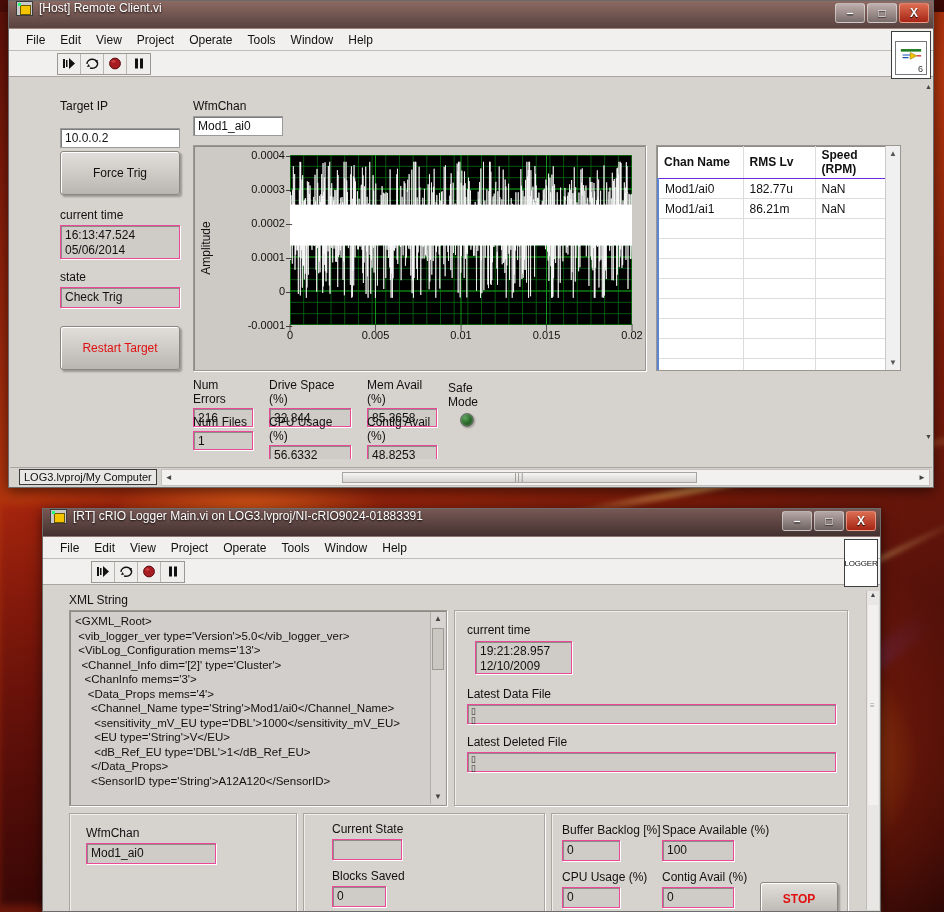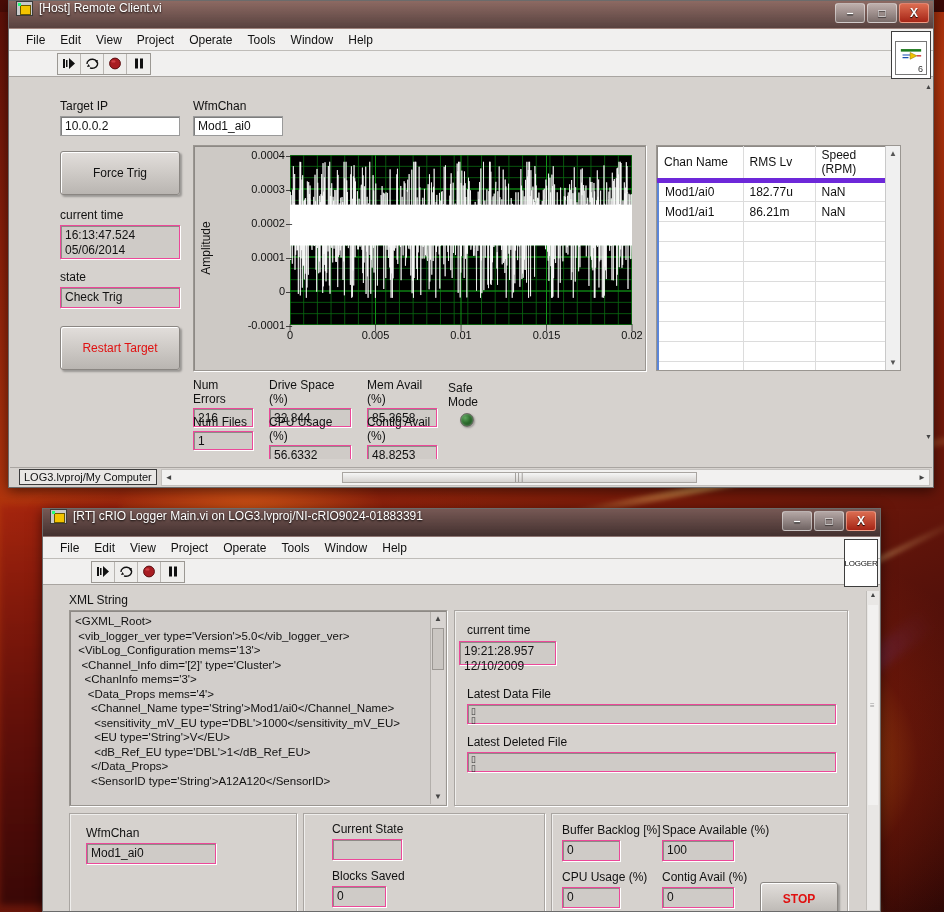--- a/index.html
+++ b/index.html
@@ -80,21 +80,21 @@
   .xtick { position:absolute; top:100%; margin-top:4px; transform:translateX(-50%); font-size:11px; color:#111; }
   .xtick::before { content:"|"; position:absolute; left:50%; top:-7px; transform:translateX(-50%); font-size:8px; color:#111; }
   .axis-title { font-size:12px; color:#111; }
   .y-axis-title { transform:rotate(-90deg); transform-origin:center; white-space:nowrap; }
 
   
   .lv-table { background:#fff; border:1px solid #9a9691; box-shadow:inset 1px 1px 0 #8d8985; position:relative; overflow:hidden; }
   .lv-table table { border-collapse:collapse; width:100%; }
   .lv-table th, .lv-table td { font-size:12px; font-weight:normal; color:#111; text-align:left;
       padding:2px 6px; height:20px; border-right:1px solid #dcdcdc; border-bottom:1px solid #dcdcdc; }
-  .lv-table th { border-bottom:5px solid #6d28d9; }
+  .lv-table th { border-bottom:1px solid #6d28d9;font-weight:bold; }
   .lv-table td:first-child { border-left:2px solid #5b86d8; }
   .vscroll { position:absolute; right:0; top:0; bottom:0; width:15px; background:#f0f0f0; border-left:1px solid #c9c9c9; }
   .vscroll .arr { height:15px; display:flex; align-items:center; justify-content:center; font-size:8px; color:#555; }
   .vscroll .arr.bot { position:absolute; bottom:0; left:0; right:0; }
 
   
   .xml-box { background:#d2cecb; border:1px solid #9a9691; box-shadow:inset 1px 1px 0 #8d8985, 1px 1px 0 #fff;
              position:relative; overflow:hidden; }
   .xml-text { font-family:"Liberation Sans", sans-serif; font-size:11.5px; color:#111; line-height:14.5px;
               padding:3px 5px; white-space:pre-wrap; word-break:break-word; }
@@ -187,21 +187,21 @@
         <path d="M20 9 h5" stroke="#c01010" stroke-width="1.4"></path>
       </svg>
       <span class="ci-num">6</span>
     </div>
   </div>
 
   <div class="panel" style="position:absolute; left:8px; top:82px; right:8px; bottom:28px; overflow:hidden;">
 
     <div style="position:absolute; left:43px; top:16px;">
       <div class="lbl">Target IP</div>
-      <div class="str-ctrl" style="width:120px; height:20px; margin-top:3px;">10.0.0.2</div>
+      <div class="str-ctrl" style="width:120px; height:20px; margin-top:15px;">10.0.0.2</div>
     </div>
 
     <div class="btn3d" style="position:absolute; left:43px; top:68px; width:120px; height:44px;">Force Trig</div>
 
     <div style="position:absolute; left:43px; top:125px;">
       <div class="lbl">current time</div>
       <div class="ind-ctrl" style="width:120px; height:34px; margin-top:3px; line-height:15px;">
         <div>16:13:47.524</div>
         <div>05/06/2014</div>
       </div>
@@ -491,21 +491,21 @@
      &lt;SensorID type='String'&gt;A12A120&lt;/SensorID&gt;</div>
       <div class="sb">
         <div class="a">▲</div>
         <div class="thumb"></div>
         <div class="a b">▼</div>
       </div>
     </div>
 
     <div class="group-box" style="position:absolute; left:403px; top:19px; width:394px; height:196px;">
       <div class="lbl" style="position:absolute; left:12px; top:12px;">current time</div>
-      <div class="ind-ctrl" style="position:absolute; left:4px; top:30px; width:97px; height:24px; line-height:15px;">
+      <div class="ind-ctrl" style="position:absolute; left:20px; top:30px; width:97px; height:33px; line-height:15px;">
         <div>19:21:28.957</div>
         <div>12/10/2009</div>
       </div>
 
       <div class="lbl" style="position:absolute; left:12px; top:76px;">Latest Data File</div>
       <div class="ind-ctrl" style="position:absolute; left:12px; top:93px; width:369px; height:20px; padding-left:18px;">
         <span></span>
         <span style="position:absolute; left:3px; top:2px; font-size:9px; color:#333; line-height:9px;">▯<br>▯</span>
       </div>
 

